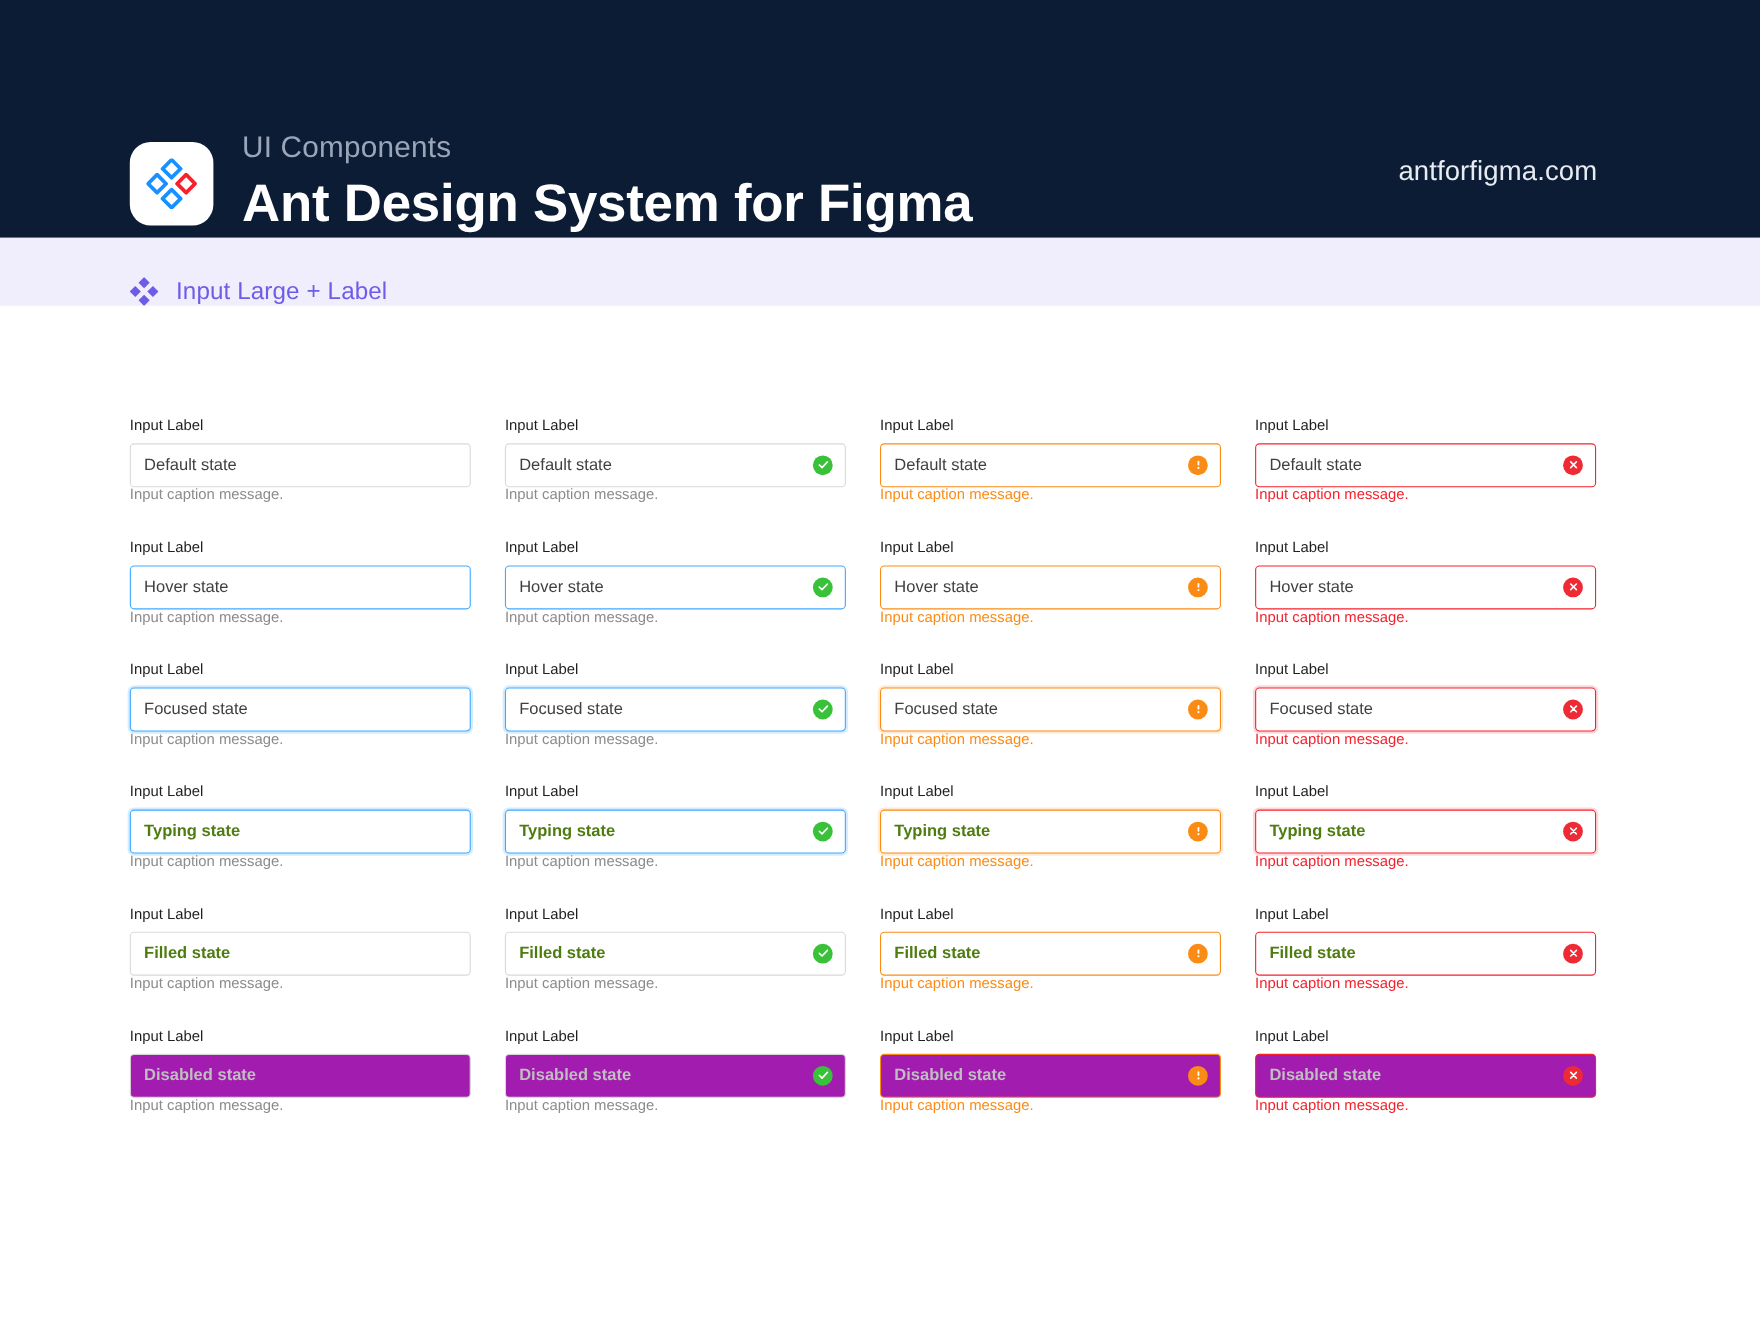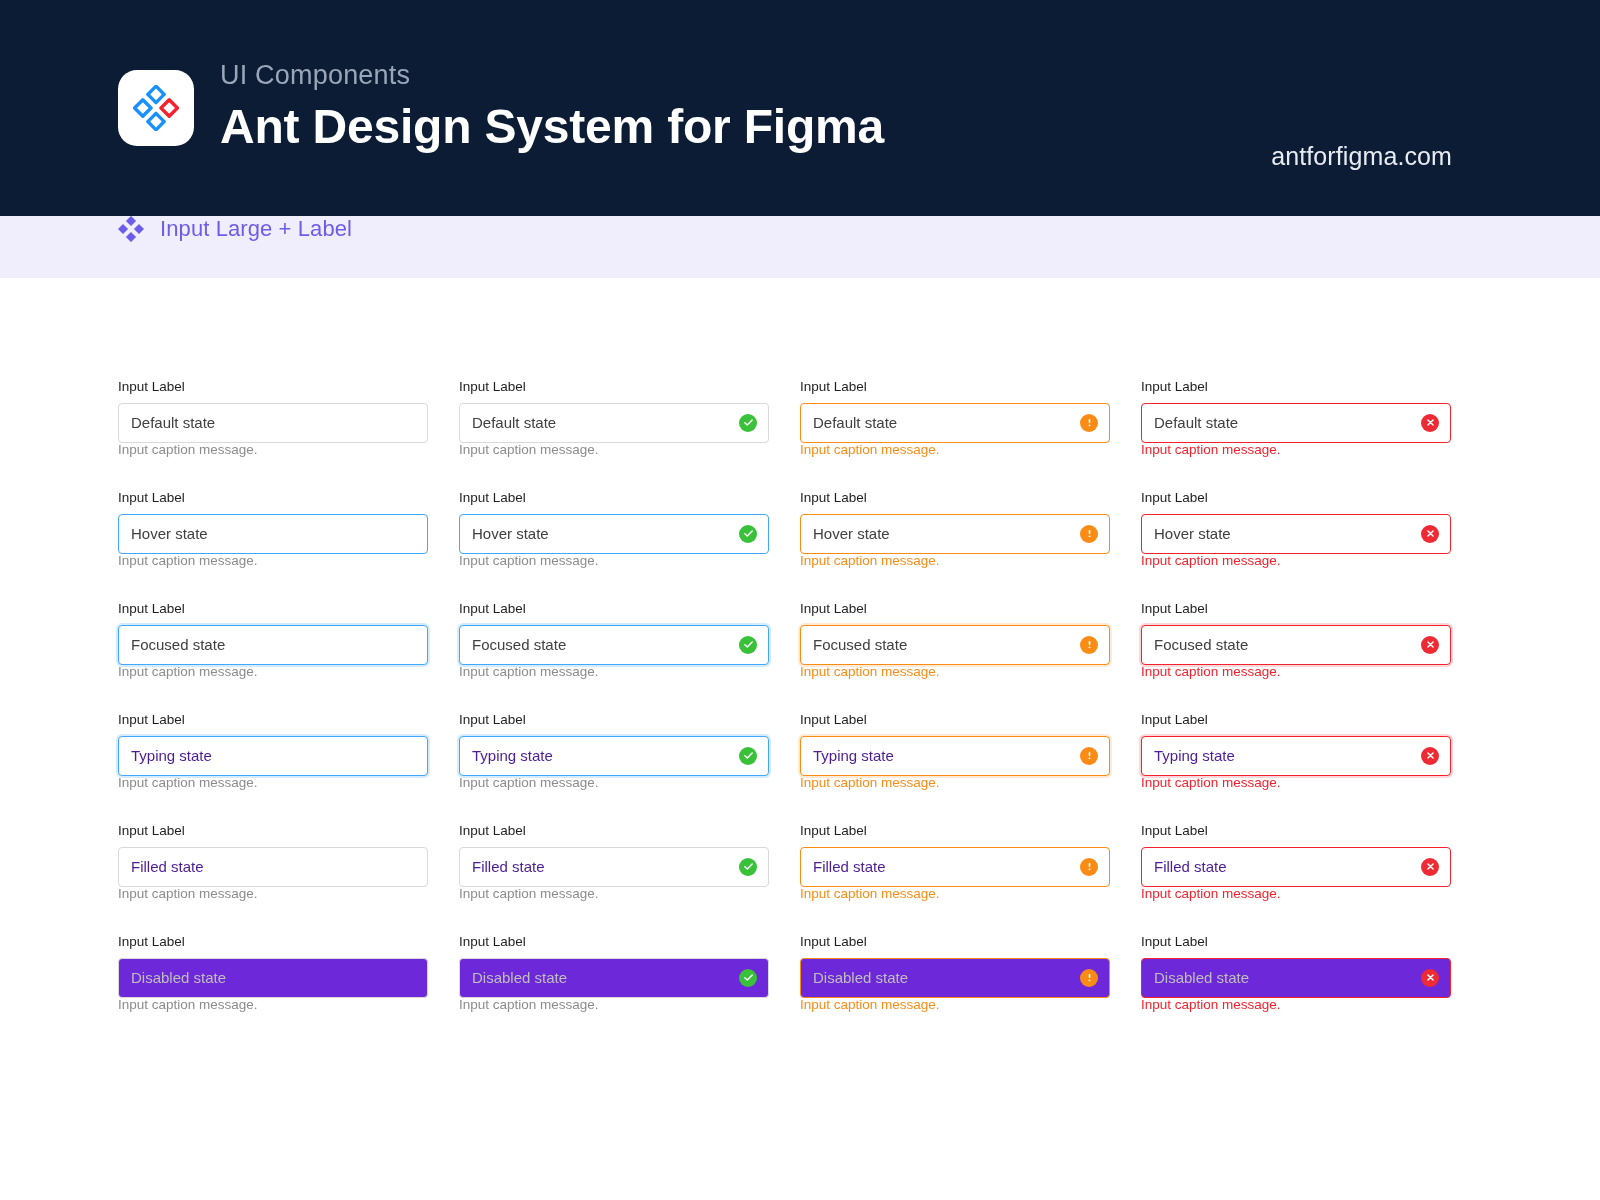--- a/index.html
+++ b/index.html
@@ -10,21 +10,21 @@
     background: #ffffff;
     font-family: "Liberation Sans", sans-serif;
     -webkit-font-smoothing: antialiased;
   }
 
   
   .header {
     height: 216px;
     background: #0c1c35;
     display: flex;
-    align-items: center;
+    align-items: flex-end;
     padding: 0 60px 0 118px;
     position: relative;
   }
 
   .header-left {
     display: flex;
     align-items: center;
     gap: 26px;
   }
 
@@ -65,21 +65,21 @@
     font-size: 25px;
     color: #e7ecf3;
     letter-spacing: 0.1px;
   }
 
   
   .section-banner {
     height: 62px;
     background: #f0eefc;
     display: flex;
-    align-items: flex-start;
+    align-items: flex-end;
     padding-left: 118px;
     gap: 16px;
   }
 
   .banner-icon { flex: none; display: block; }
 
   .banner-title {
     font-size: 22px;
     color: #6d5ce7;
     letter-spacing: 0.1px;
@@ -127,33 +127,33 @@
 
   .field-box.has-icon .field-text { padding-right: 26px; }
 
   .field-caption {
     font-size: 13.5px;
     color: #8c8c8c;
     line-height: 1;
   }
 
   
-  .field-box.value .field-text { color: #4c1d95; }
+  .field-box.value .field-text { color: #4d7c0f; font-weight: bold; }
 
   
   .field-box.b-default  { border-color: #d9d9d9; }
   .field-box.b-hover    { border-color: #40a9ff; }
   .field-box.b-focus    { border-color: #40a9ff; box-shadow: 0 0 0 2px rgba(24,144,255,0.18); }
   .field-box.b-warning  { border-color: #fa8c16; }
   .field-box.b-warning-focus { border-color: #fa8c16; box-shadow: 0 0 0 2px rgba(250,140,22,0.18); }
   .field-box.b-error    { border-color: #f5222d; }
   .field-box.b-error-focus { border-color: #f5222d; box-shadow: 0 0 0 2px rgba(245,34,45,0.18); }
 
   
-  .field-box.disabled { background: #6d28d9; }
+  .field-box.disabled { background: #a21caf; font-weight: bold; }
   .field-box.disabled .field-text { color: #bfbfbf; }
 
   
   .field-caption.c-default { color: #8c8c8c; }
   .field-caption.c-warning { color: #fa8c16; }
   .field-caption.c-error   { color: #f5222d; }
 
   
   .status-icon {
     position: absolute;

